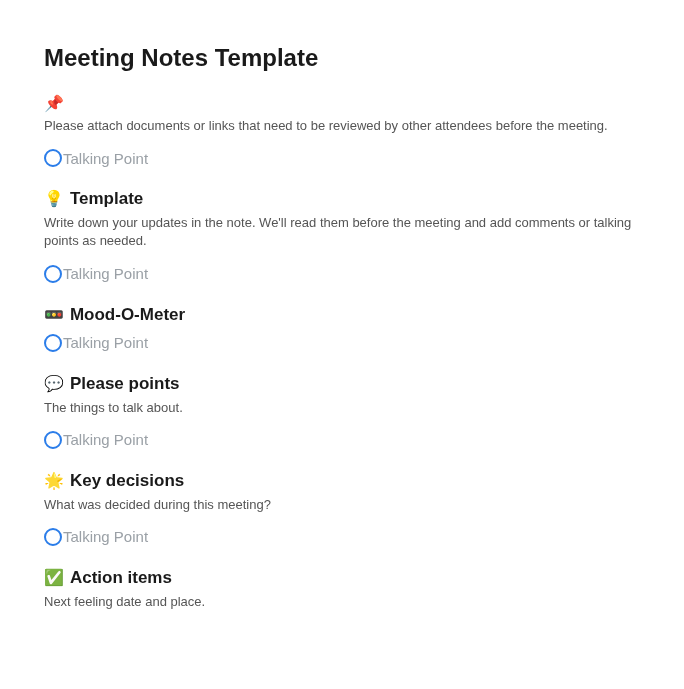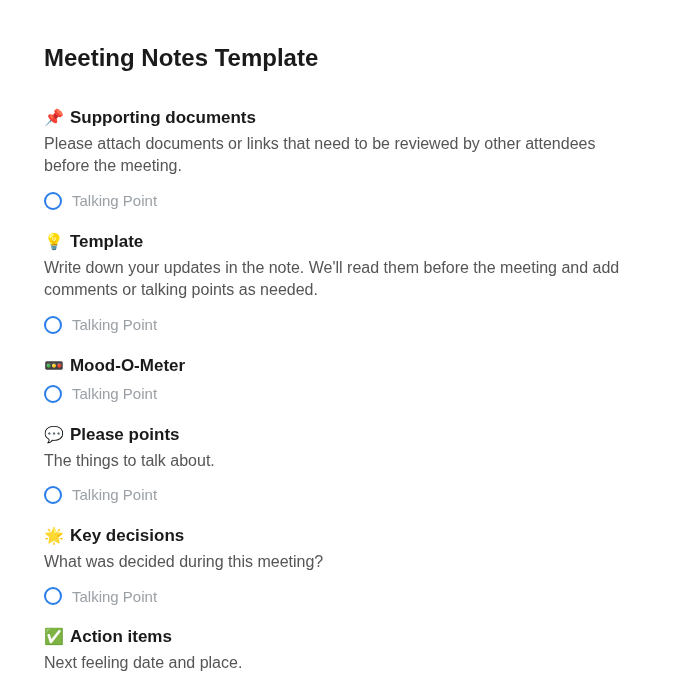--- a/index.html
+++ b/index.html
@@ -10,49 +10,49 @@
     body {
       font-family: -apple-system, BlinkMacSystemFont, "Segoe UI", Helvetica, Arial, sans-serif;
       background: #ffffff;
       padding: 44px;
       width: 684px;
       color: #1a1a1a;
     }
     .title {
       font-size: 24px;
       font-weight: 700;
-      margin-bottom: 36px;
+      margin-bottom: 24px;
       color: #1a1a1a;
     }
     .section {
       margin-bottom: 18px;
     }
     .section-heading {
       display: flex;
       align-items: center;
       gap: 6px;
       font-size: 17px;
       font-weight: 700;
       color: #1a1a1a;
       margin-bottom: 5px;
     }
     .section-heading .emoji {
       font-size: 16px;
       line-height: 1;
     }
     .section-description {
-      font-size: 16px;
+      font-size: 13px;
       color: #555;
       line-height: 1.4;
       margin-bottom: 10px;
     }
     .item-row {
       display: flex;
       align-items: center;
-      gap: 10px;
+      gap: 1px;
       padding: 4px 0;
     }
     .radio-icon {
       width: 18px;
       height: 18px;
       border: 2px solid #2b7de9;
       border-radius: 50%;
       flex-shrink: 0;
     }
     .checkbox-icon {
@@ -68,21 +68,20 @@
     }
   </style>
 </head>
 <body>
 
 <h1 class="title">Meeting Notes Template</h1>
 
 <div class="section">
   <div class="section-heading">
     <span class="emoji">📌</span>
-    <span>Supporting documents</span>
   </div>
   <div class="section-description">Please attach documents or links that need to be reviewed by other attendees before the meeting.</div>
   <div class="item-row">
     <span class="radio-icon"></span>
     <span class="placeholder-text">Talking Point</span>
   </div>
 </div>
 
 <div class="section">
   <div class="section-heading">

